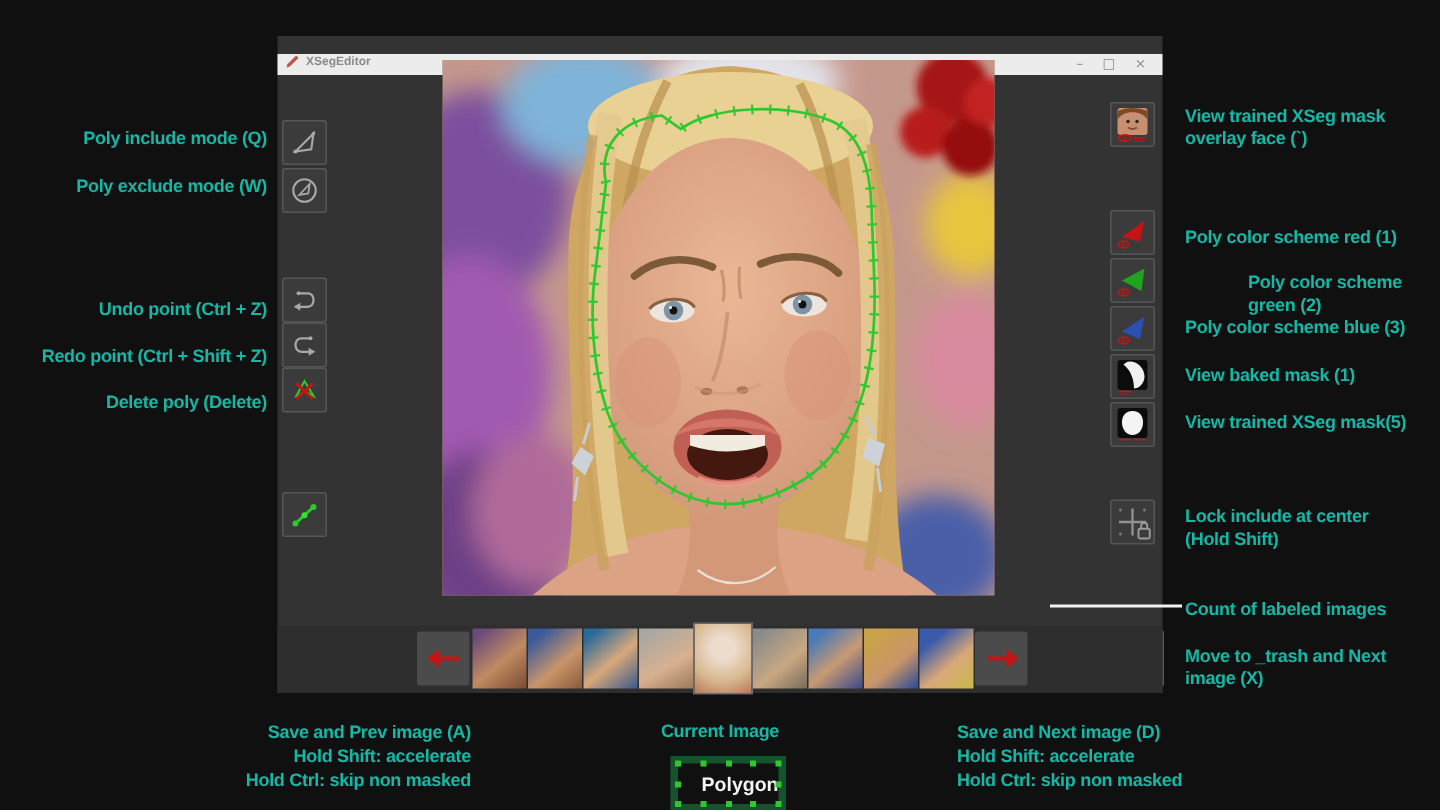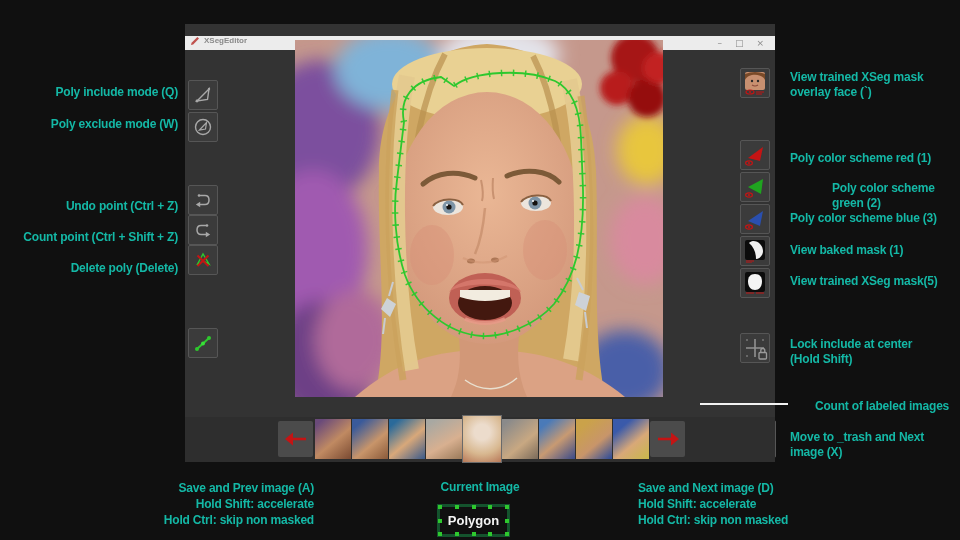--- a/index.html
+++ b/index.html
@@ -29,22 +29,22 @@
   .thumb:nth-child(1){background:linear-gradient(140deg,#6a4a7a 10%,#c08a62 55%,#7a4a32);}
   .thumb:nth-child(2){background:linear-gradient(140deg,#3a5a9a 15%,#c8956a 60%,#8a5a3a);}
   .thumb:nth-child(3){background:linear-gradient(140deg,#2a6a9a 12%,#d8a87a 55%,#3a5a8a);}
   .thumb:nth-child(4){background:linear-gradient(150deg,#a8a8a2 10%,#d8b090 60%,#9a7a5a);}
   .thumb:nth-child(5){background:radial-gradient(circle at 50% 35%,#ecdccc 22%,#d8b890 62%,#b87858);}
   .thumb:nth-child(6){background:linear-gradient(140deg,#8a8a8a 10%,#c8a882 60%,#7a6a5a);}
   .thumb:nth-child(7){background:linear-gradient(140deg,#4a7ab8 15%,#c89a72 55%,#3a4a8a);}
   .thumb:nth-child(8){background:linear-gradient(140deg,#caa24a 18%,#c8956a 60%,#2a4a9a);}
   .thumb:nth-child(9){background:linear-gradient(140deg,#3a5aaa 22%,#d8a878 60%,#c8b84a);}
   .connector{position:absolute;left:700px;top:403px;width:88px;height:2px;background:#f2f2f2;}
-  .polybox{position:absolute;left:437px;top:504px;width:67px;height:27px;border:3px solid #14532d;
-           display:flex;align-items:center;justify-content:center;}
+  .polybox{position:absolute;left:447px;top:504px;width:67px;height:27px;border:5px solid #14532d;
+           display:flex;align-items:center;justify-content:flex-end;}
   .polybox span{font-size:13px;font-weight:bold;color:#f4f4f4;}
   .dot{position:absolute;width:4px;height:4px;background:#2ec82e;transform:translate(-50%,-50%);}
   .watermark{position:absolute;right:6px;top:515px;font-size:13px;font-weight:bold;letter-spacing:1.5px;color:#2b3636;}
   svg{display:block;}
 </style>
 </head>
 <body>
 
 <div id="stage">
 
@@ -277,38 +277,38 @@
           <path d="M2,8 H17" stroke="#c41414" stroke-width="2.6"></path>
           <polygon points="15,1.5 23,8 15,14.5" fill="#c41414"></polygon>
         </svg>
       </div>
     </div>
   </div>
 
   <div class="lbl r" style="right:782px;top:85px;">Poly include mode (Q)</div>
   <div class="lbl r" style="right:782px;top:117px;">Poly exclude mode (W)</div>
   <div class="lbl r" style="right:782px;top:199px;">Undo point (Ctrl + Z)</div>
-  <div class="lbl r" style="right:782px;top:230px;">Count point (Ctrl + Shift + Z)</div>
+  <div class="lbl r" style="right:782px;top:230px;">Redo point (Ctrl + Shift + Z)</div>
   <div class="lbl r" style="right:782px;top:261px;">Delete poly (Delete)</div>
 
   <div class="lbl" style="left:790px;top:70px;">
     <div>View trained XSeg mask</div>
     <div>overlay face (`)</div>
   </div>
   <div class="lbl" style="left:790px;top:151px;">Poly color scheme red (1)</div>
   <div class="lbl" style="left:832px;top:181px;">Poly color scheme green (2)</div>
   <div class="lbl" style="left:790px;top:211px;">Poly color scheme blue (3)</div>
   <div class="lbl" style="left:790px;top:243px;">View baked mask (1)</div>
   <div class="lbl" style="left:790px;top:274px;">View trained XSeg mask(5)</div>
   <div class="lbl" style="left:790px;top:337px;">
     <div>Lock include at center</div>
     <div>(Hold Shift)</div>
   </div>
   <div class="connector"></div>
-  <div class="lbl" style="left:790px;top:399px;margin-left:25px;">Count of labeled images</div>
+  <div class="lbl" style="left:790px;top:399px;">Count of labeled images</div>
   <div class="lbl" style="left:790px;top:430px;">
     <div>Move to _trash and Next</div>
     <div>image (X)</div>
   </div>
 
   <div class="lbl r" style="right:646px;top:480px;line-height:16px;">
     <div>Save and Prev image (A)</div>
     <div>Hold Shift: accelerate</div>
     <div>Hold Ctrl: skip non masked</div>
   </div>

